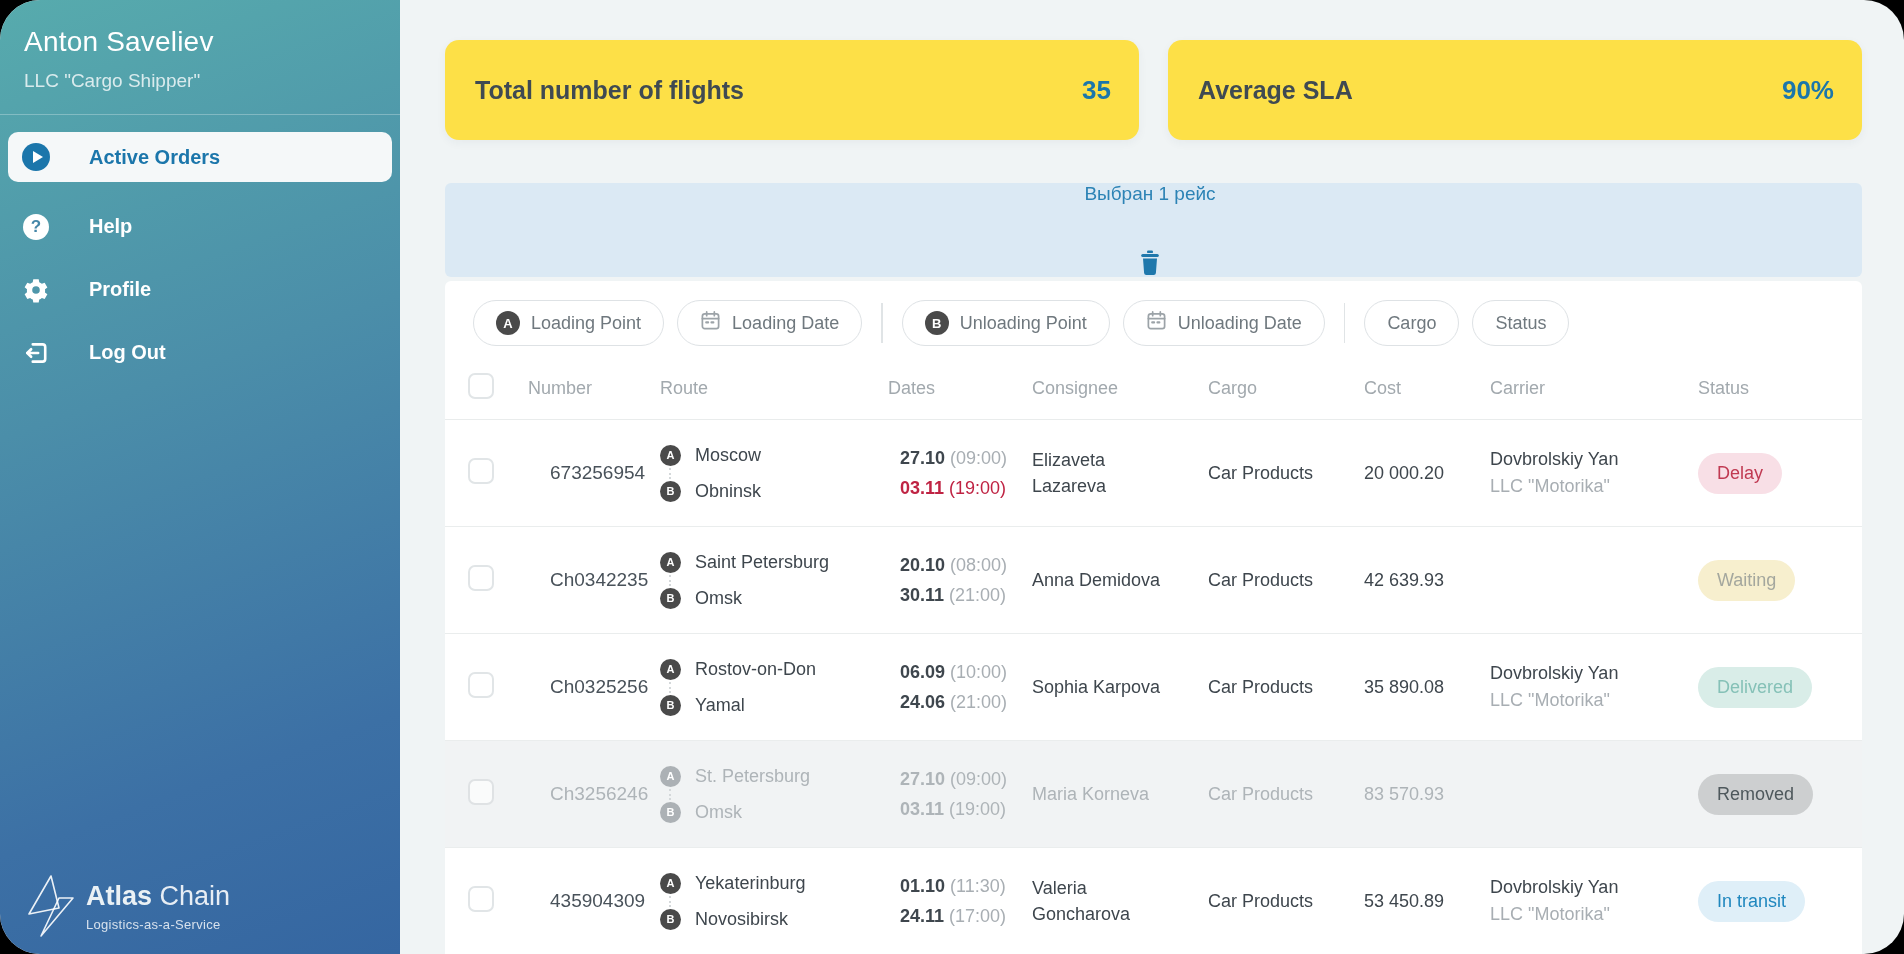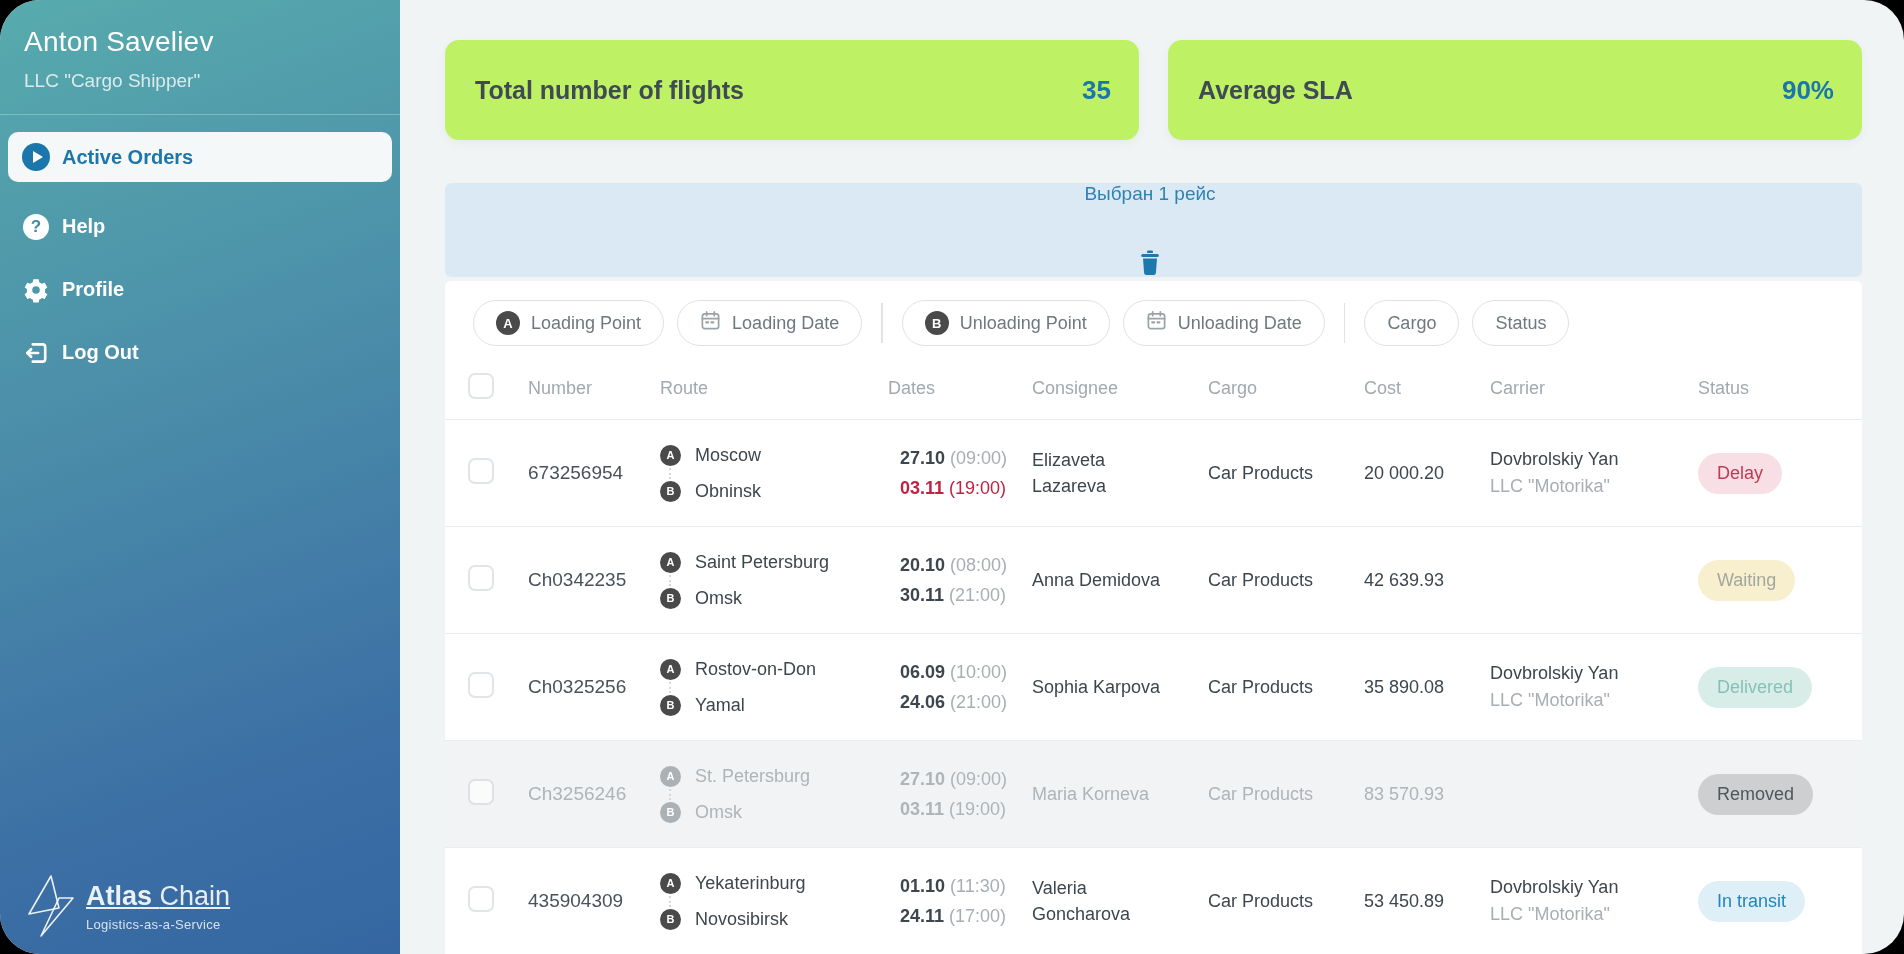--- a/index.html
+++ b/index.html
@@ -8,41 +8,41 @@
   .app { position:absolute; inset:0; border-radius:40px; overflow:hidden; background:#F0F4F5; }
 
   
   .sidebar { position:absolute; left:0; top:0; bottom:0; width:400px; color:#fff;
              background:linear-gradient(160deg,#57ABAD 0%,#4B8EA9 40%,#3C70A5 78%,#3566A1 100%); }
   .user-block { padding:26px 24px 0 24px; }
   .user-name { font-size:28px; font-weight:400; letter-spacing:.2px; }
   .user-company { margin-top:12px; font-size:19px; color:rgba(255,255,255,.78); }
   .sidebar-divider { margin-top:22px; border-bottom:1px solid rgba(255,255,255,.28); }
   .menu { position:absolute; top:132px; left:0; right:0; }
-  .menu-item { display:flex; align-items:center; gap:12px; padding-left:22px; height:63px;
+  .menu-item { display:flex; align-items:center; gap:39px; padding-left:22px; height:63px;
                font-size:20px; font-weight:700; color:#fff; cursor:pointer; }
   .menu-item.active { height:50px; margin:0 8px 13px 8px; padding-left:14px; border-radius:10px;
                       background:#F5F8F9; color:#1B76AB; }
   .mi-icon { width:28px; height:28px; display:flex; align-items:center; justify-content:center; flex:0 0 28px; }
   .play-circle { width:28px; height:28px; border-radius:50%; background:#1B76AB;
                  display:flex; align-items:center; justify-content:center; }
   .play-tri { width:0; height:0; border-left:10px solid #fff; border-top:6px solid transparent;
               border-bottom:6px solid transparent; margin-left:3px; }
   .help-circle { width:26px; height:26px; border-radius:50%; background:#fff; color:#4586A8;
                  font-size:17px; font-weight:700; display:flex; align-items:center; justify-content:center; }
   .brand { position:absolute; left:24px; bottom:16px; display:flex; align-items:center; gap:10px; }
-  .brand-text-name { font-size:27px; color:#EAF1F5;text-decoration:underline; }
+  .brand-text-name { font-size:27px; color:#EAF1F5; }
   .brand-bold { font-weight:700; }
   .brand-light { font-weight:400; color:rgba(255,255,255,.88); }
   .brand-tagline { margin-top:5px; font-size:13px; color:rgba(255,255,255,.8); letter-spacing:.3px; }
 
   
   .main { position:absolute; left:400px; top:0; right:0; bottom:0; }
   .cards { position:absolute; top:40px; left:45px; right:42px; display:flex; gap:29px; }
-  .stat-card { flex:1; height:100px; background:#bef264; border-radius:14px;
+  .stat-card { flex:1; height:100px; background:#fde047; border-radius:14px;
                box-shadow:0 3px 10px rgba(30,60,80,.05);
                display:flex; align-items:center; justify-content:space-between; padding:0 28px 0 30px; }
   .stat-label { font-size:25px; font-weight:700; color:#3F4A52; }
   .stat-value { font-size:26px; font-weight:700; color:#1B76AB; }
 
   .selection-bar { position:absolute; top:183px; left:45px; right:42px; height:94px;
                    background:#DBE9F4; border-radius:6px;
                    display:flex; align-items:center; justify-content:space-between; padding:0 40px 0 33px;flex-direction:column; }
   .selection-text { font-size:19px; color:#2C83B5; }
   .trash-btn { width:26px; height:28px; cursor:pointer; display:flex; align-items:center; justify-content:center; }
@@ -61,21 +61,21 @@
 
   
   .table { margin-top:12px; }
   .thead, .trow { display:grid; grid-template-columns:60px 132px 228px 144px 176px 156px 126px 208px 1fr;
                   align-items:center; padding-left:23px; }
   .thead { height:62px; border-bottom:1.5px solid #E9ECEC; font-size:18px; color:#A2A9AE; }
   .trow { height:107px; border-bottom:1px solid #EAEDED; font-size:18px; color:#3E464D; }
   .checkbox { width:26px; height:26px; border:2px solid #E1E5E7; border-radius:7px; background:#fff;
               display:inline-block; cursor:pointer; }
   .cell { padding-right:20px; }
-  .cell-number { font-size:19px; color:#49525A; }
+  .cell-number { font-size:19px; color:#49525A;margin-left:22px; }
   .route-line { display:flex; align-items:center; gap:14px; }
   .pt { width:21px; height:21px; border-radius:50%; background:#4A4A4A; color:#fff; font-size:11px;
         font-weight:700; display:flex; align-items:center; justify-content:center; flex:0 0 21px; }
   .route-connector { width:0; height:11px; border-left:2px dotted #D4D8DA; margin:2px 0 2px 9px; }
   .date-line { line-height:30px; white-space:nowrap;margin-left:12px; }
   .date-line .d { font-weight:700; color:#3E464D; }
   .date-line .t { color:#A8AEB3; }
   .date-line.date-red .d, .date-line.date-red .t { color:#BF2343; }
   .cell-consignee { max-width:168px; line-height:26px; }
   .carrier-name { line-height:27px; color:#3E464D; }

